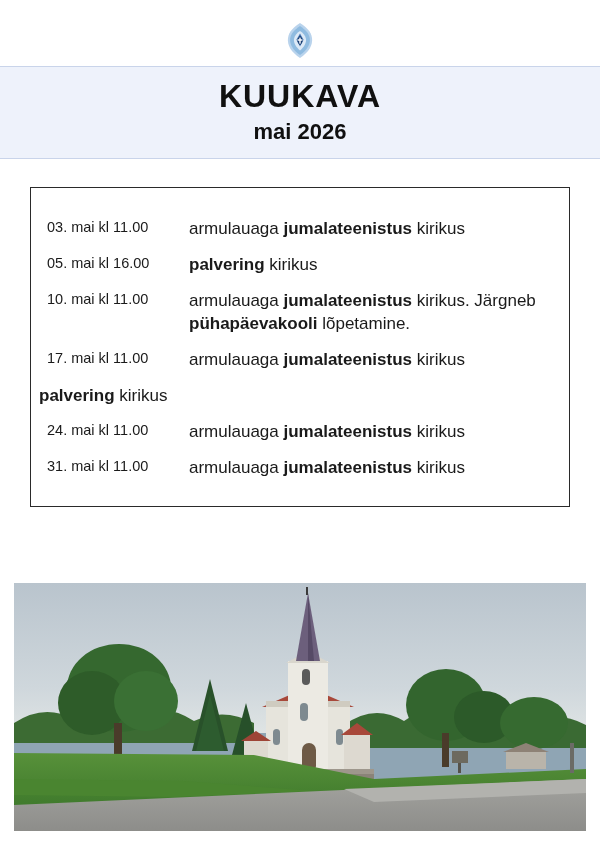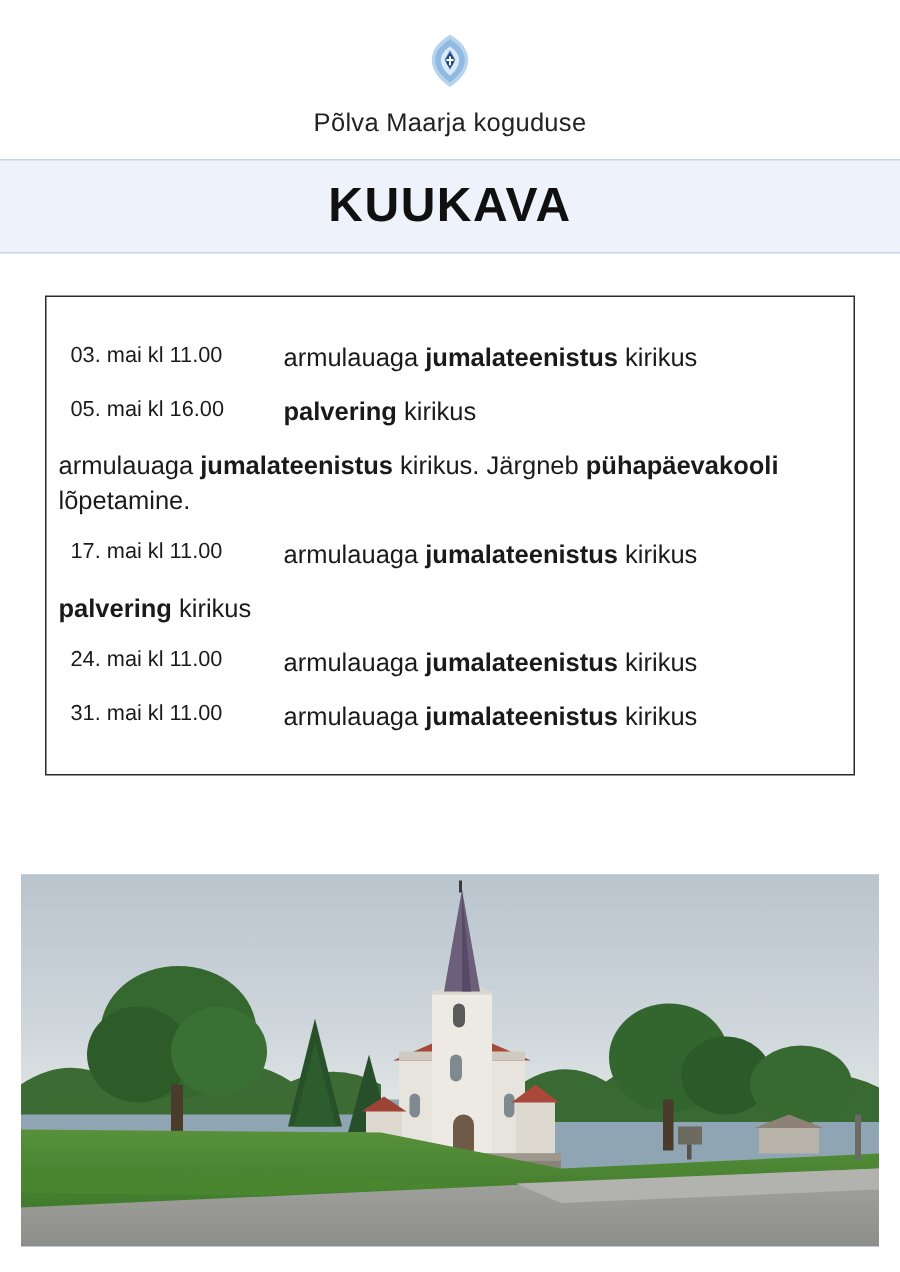--- a/index.html
+++ b/index.html
@@ -126,36 +126,37 @@
           <path d="M22 12 C25 14 27.5 16.5 28 20 C28.5 24 26 28 22 31.5 C18 28 15.5 24 16 20 C16.5 16.5 19 14 22 12 Z" fill="#dce9f6"></path>
           <path d="M22 14.5 L25.6 20.8 L22 27.5 L18.4 20.8 Z" fill="#4a79b5"></path>
           <path d="M22 16.5 C23.4 18.2 24.6 19.8 24.6 21.4 C24.6 23.4 23.4 24.8 22 26 C20.6 24.8 19.4 23.4 19.4 21.4 C19.4 19.8 20.6 18.2 22 16.5 Z" fill="#1b3f72"></path>
           <rect x="21.3" y="18.6" width="1.4" height="6" fill="#ffffff"></rect>
           <rect x="19.6" y="20.3" width="4.8" height="1.4" fill="#ffffff"></rect>
         </g>
       </svg>
     </span>
   </div>
 
-  <div class="congregation">Põlva Maarja koguduse</div>
 
   <div class="title-band">
     <div class="title-main">KUUKAVA</div>
+    <div class="title-sub">mai 2026</div>
   </div>
 
   <div class="schedule-box" id="schedule-box">
       <div class="event">
         <div class="event-date">03. mai kl 11.00</div>
         <div class="event-desc"><span>armulauaga </span><b>jumalateenistus</b><span> kirikus</span></div>
       </div>
       <div class="event">
         <div class="event-date">05. mai kl 16.00</div>
         <div class="event-desc"><b>palvering</b><span> kirikus</span></div>
       </div>
       <div class="event">
+        <div class="event-date">10. mai kl 11.00</div>
         <div class="event-desc"><span>armulauaga </span><b>jumalateenistus</b><span> kirikus. Järgneb </span><b>pühapäevakooli</b><span> lõpetamine.</span></div>
       </div>
       <div class="event">
         <div class="event-date">17. mai kl 11.00</div>
         <div class="event-desc"><span>armulauaga </span><b>jumalateenistus</b><span> kirikus</span></div>
       </div>
       <div class="event">
         <div class="event-desc"><b>palvering</b><span> kirikus</span></div>
       </div>
       <div class="event">

